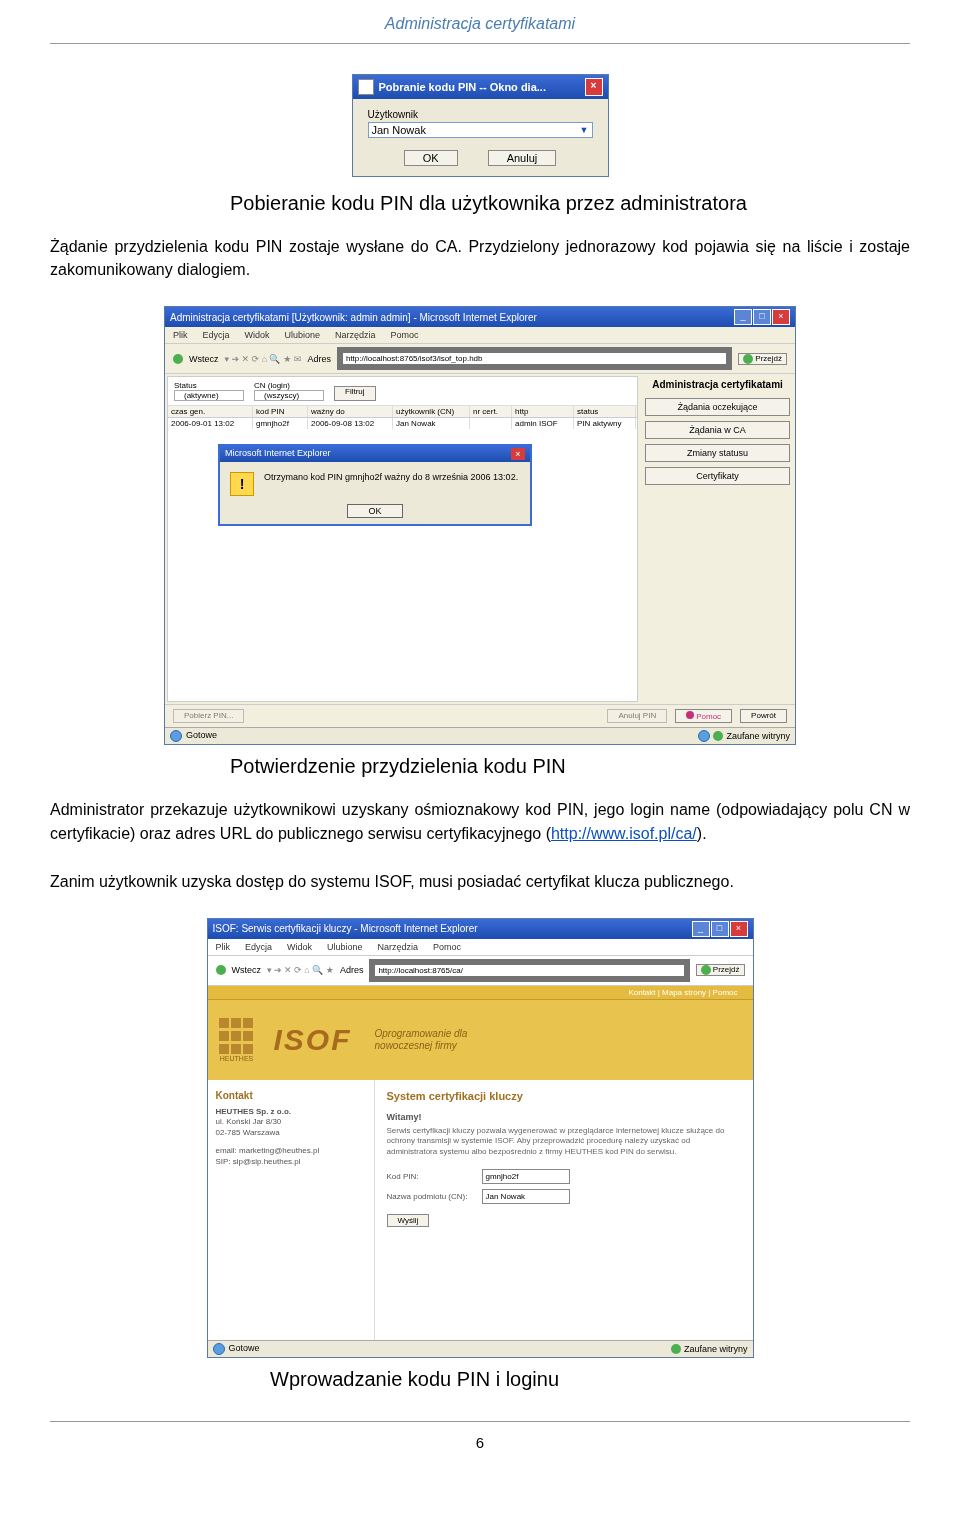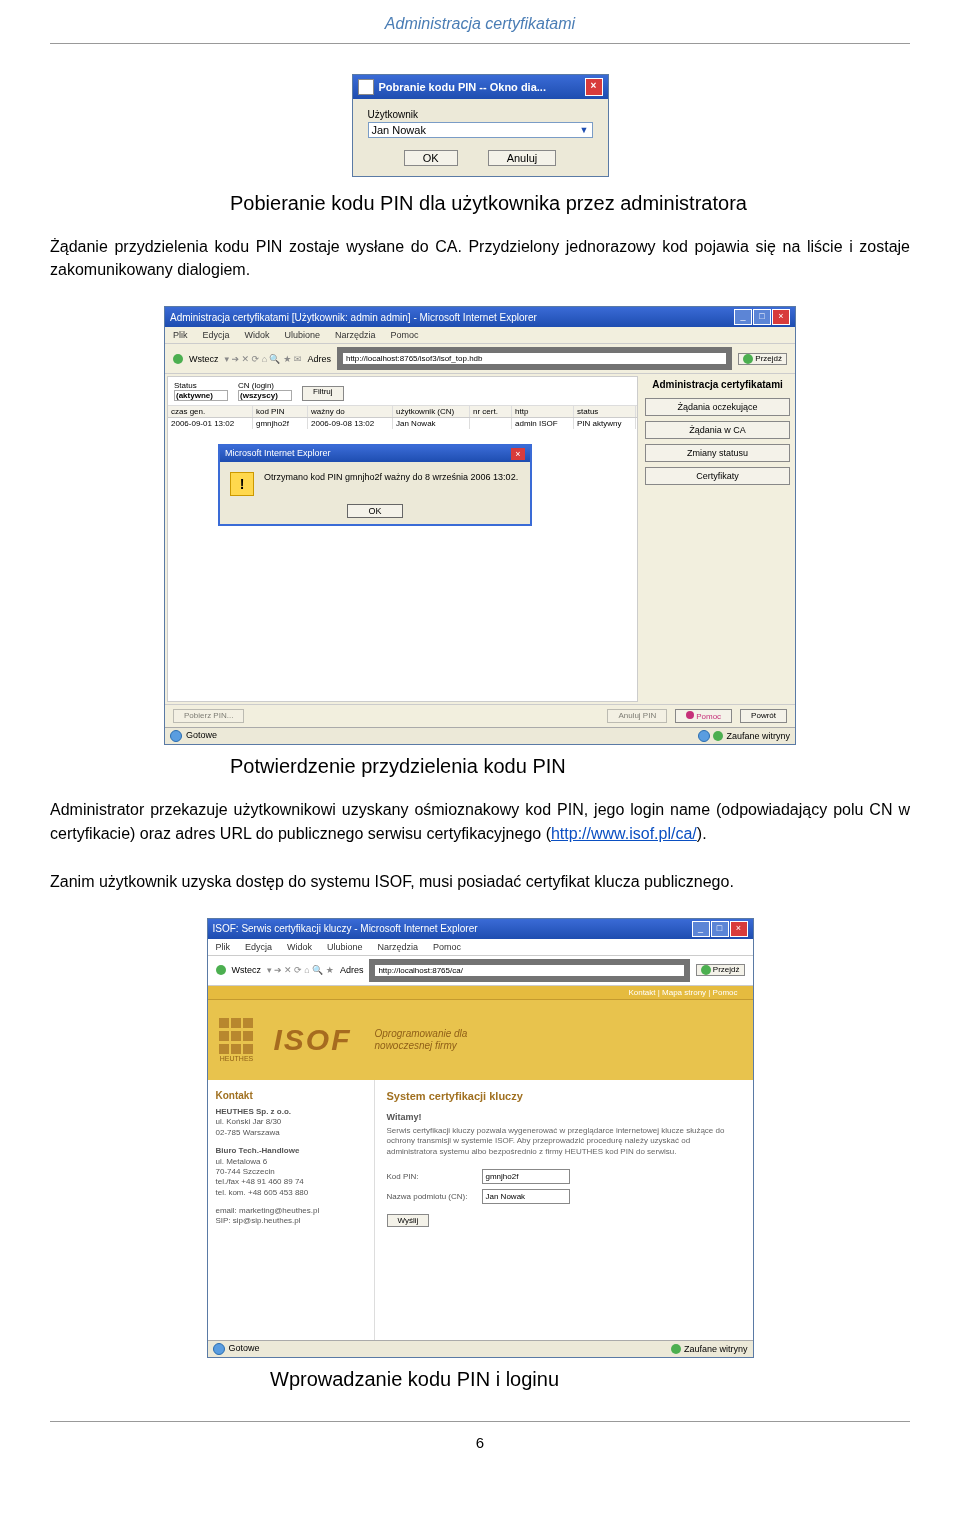--- a/index.html
+++ b/index.html
@@ -91,21 +91,21 @@
     display:flex; height:330px;
   }
   .admin-left { flex:1; background:#fff; border:1px solid #ccc; margin:2px; }
   .admin-right { width:145px; padding:5px; }
   .admin-right .rtitle { font-weight:bold; font-size:10px; margin-bottom:8px; text-align:center; }
   .admin-right .rbtn {
     border:1px solid #888; background:#f4f2e9; padding:3px; font-size:9px; margin-bottom:5px; text-align:center;
   }
   .admin-filters { padding:4px 6px; display:flex; gap:10px; font-size:8px; align-items:flex-end; border-bottom:1px solid #ddd; }
   .admin-filters .fcol { display:flex; flex-direction:column; }
-  .admin-filters .fbox { border:1px solid #aaa; background:#fff; padding:0 1px; min-width:50px; font-size:8px;font-weight:bold; }
+  .admin-filters .fbox { border:1px solid #aaa; background:#fff; padding:0 9px; min-width:50px; font-size:8px; }
   .admin-filters .fbtn { border:1px solid #888; background:#f4f2e9; padding:0 10px; font-size:8px; height:13px; }
   .admin-table { font-size:8px; }
   .admin-table-head { display:flex; background:#f4f2e9; border-bottom:1px solid #ccc; }
   .admin-table-head div, .admin-table-row div { padding:1px 3px; border-right:1px solid #ddd; }
   .admin-table-row { display:flex; }
   .c1{width:78px}.c2{width:48px}.c3{width:78px}.c4{width:70px}.c5{width:35px}.c6{width:55px}.c7{width:55px}
 
   .msgbox {
     position:relative; margin:15px auto 0 50px; width:310px; border:2px solid #3a6bd6; background:#ece9d8;
     font-size:9px;
@@ -369,27 +369,20 @@
     </div>
     <div class="isof-body">
       <div class="isof-side">
         <h4>Kontakt</h4>
         <p>
           <b>HEUTHES Sp. z o.o.</b><br>
           <span>ul. Koński Jar 8/30</span><br>
           <span>02-785 Warszawa</span>
         </p>
         <p>
-          <b>Biuro Tech.-Handlowe</b><br>
-          <span>ul. Metalowa 6</span><br>
-          <span>70-744 Szczecin</span><br>
-          <span>tel./fax +48 91 460 89 74</span><br>
-          <span>tel. kom. +48 605 453 880</span>
-        </p>
-        <p>
           <span>email: marketing@heuthes.pl</span><br>
           <span>SIP: sip@sip.heuthes.pl</span>
         </p>
       </div>
       <div class="isof-main">
         <h4>System certyfikacji kluczy</h4>
         <div class="welcome">Witamy!</div>
         <div class="desc">Serwis certyfikacji kluczy pozwala wygenerować w przeglądarce internetowej klucze służące do ochrony transmisji w systemie ISOF. Aby przeprowadzić procedurę należy uzyskać od administratora systemu albo bezpośrednio z firmy HEUTHES kod PIN do serwisu.</div>
         <div class="frow">
           <div class="flabel">Kod PIN:</div>

